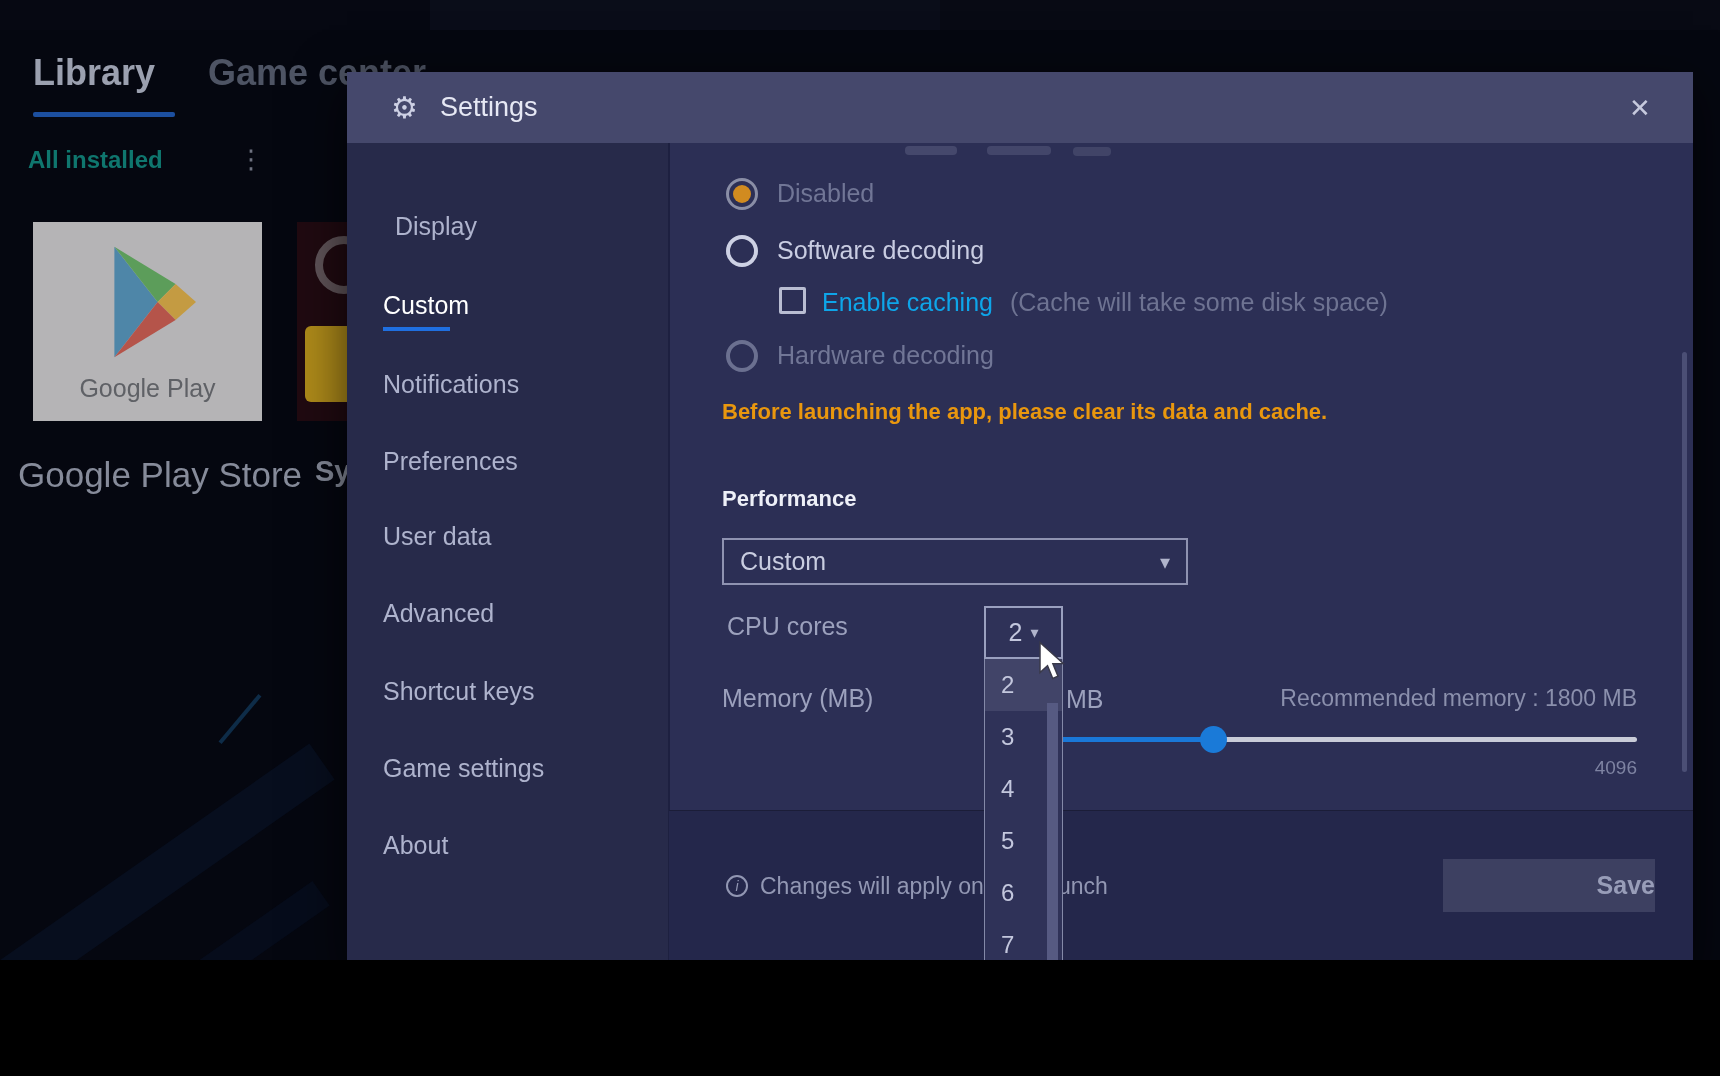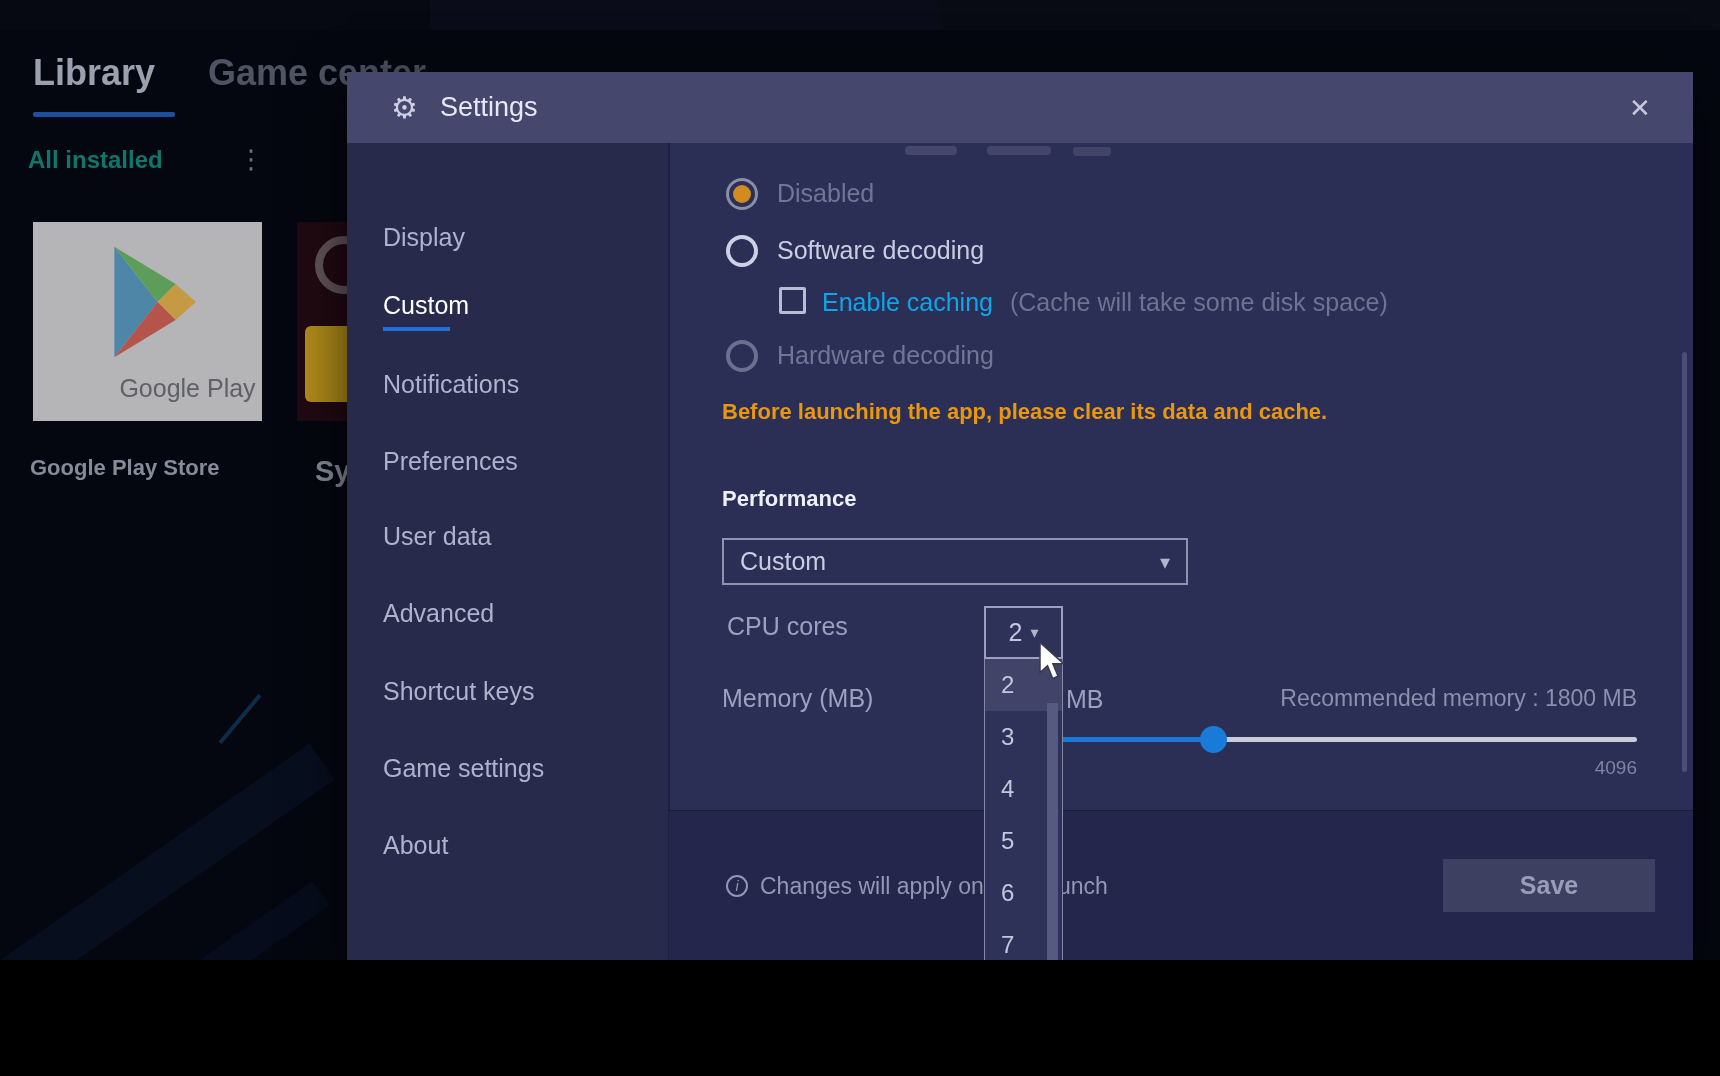--- a/index.html
+++ b/index.html
@@ -43,23 +43,23 @@
   <div class="abs" style="left:28px;top:146px;font-size:24px;font-weight:bold;color:#0f766e;">All installed</div>
   <div class="abs" style="left:238px;top:144px;font-size:26px;color:#6e7280;">⋮</div>
 
   <div class="playcard" style="left:33px;top:222px;width:229px;height:199px;">
     <svg class="abs" style="left:55px;top:20px;" width="120" height="120" viewBox="0 0 100 100" opacity="0.85">
       <polygon points="22,4 22,96 58,50" fill="#3d7ea6"></polygon>
       <polygon points="22,4 73,35 58,50" fill="#4d9a4a"></polygon>
       <polygon points="58,50 73,35 90,50 73,65" fill="#c7972e"></polygon>
       <polygon points="22,96 73,65 58,50" fill="#b54438"></polygon>
     </svg>
-    <div class="abs" style="left:0;top:152px;width:229px;text-align:center;font-size:25px;color:#5f6166;padding-left:40px;">Google Play</div>
+    <div class="abs" style="left:0;top:152px;width:229px;text-align:center;font-size:25px;color:#5f6166;">Google Play</div>
   </div>
-  <div class="abs" style="left:30px;top:455px;font-size:22px;font-weight:bold;color:#868b9a;">Google Play Store</div>
+  <div class="abs" style="left:18px;top:455px;font-size:35px;font-weight:normal;color:#868b9a;">Google Play Store</div>
 
   <div class="abs" style="left:297px;top:222px;width:120px;height:199px;background:#200a11;">
     <div class="abs" style="left:18px;top:14px;width:58px;height:58px;border:8px solid rgba(150,145,150,.55);border-radius:50%;box-sizing:border-box;"></div>
     <div class="abs" style="left:8px;top:104px;width:74px;height:76px;background:rgba(201,162,28,.85);border-radius:6px;"></div>
   </div>
   <div class="abs" style="left:315px;top:455px;font-size:29px;font-weight:bold;color:#868b9a;">Sys</div>
 
   <div class="abs" style="left:-60px;top:860px;width:420px;height:44px;background:rgba(30,80,160,.10);transform:rotate(-35deg);"></div>
   <div class="abs" style="left:30px;top:970px;width:320px;height:30px;background:rgba(30,80,160,.08);transform:rotate(-35deg);"></div>
   <div class="abs" style="left:238px;top:688px;width:4px;height:62px;background:rgba(40,140,220,.28);transform:rotate(40deg);"></div>
@@ -68,21 +68,21 @@
 
     <div class="mhead">
       <span style="margin-left:44px;font-size:30px;color:#cdd0e4;">⚙</span>
       <span style="margin-left:22px;font-size:27px;color:#e6e8f4;">Settings</span>
       <span style="position:absolute;left:1271px;top:14px;width:44px;height:44px;text-align:center;line-height:44px;font-size:26px;color:#c6c9dd;cursor:pointer;">✕</span>
     </div>
 
     <div class="sidebar"></div>
     <div class="abs" style="left:321px;top:71px;width:2px;height:828px;background:#1d2040;"></div>
 
-    <div class="sideitem" style="top:150px;">Display</div>
+    <div class="sideitem" style="top:139px;margin-left:12px;">Display</div>
     <div class="sideitem active" style="top:218px;">Custom</div>
     <div class="abs" style="left:36px;top:255px;width:67px;height:4px;background:#1f6fe0;"></div>
     <div class="sideitem" style="top:297px;">Notifications</div>
     <div class="sideitem" style="top:374px;">Preferences</div>
     <div class="sideitem" style="top:449px;">User data</div>
     <div class="sideitem" style="top:526px;">Advanced</div>
     <div class="sideitem" style="top:604px;">Shortcut keys</div>
     <div class="sideitem" style="top:681px;">Game settings</div>
     <div class="sideitem" style="top:758px;">About</div>
 
@@ -125,21 +125,21 @@
     <div class="abs" style="left:660px;top:665px;width:630px;height:5px;background:#c9ccd8;border-radius:3px;"></div>
     <div class="abs" style="left:660px;top:665px;width:206px;height:5px;background:#1a78d8;border-radius:3px;"></div>
     <div class="abs" style="left:853px;top:654px;width:27px;height:27px;border-radius:50%;background:#1a7ad8;cursor:pointer;"></div>
     <div class="abs" style="left:1190px;top:685px;width:100px;text-align:right;font-size:19px;color:#7e83a2;">4096</div>
 
     <div class="abs" style="left:1335px;top:280px;width:5px;height:420px;background:#4b4f75;border-radius:3px;"></div>
 
     <div class="footer"></div>
     <div class="abs" style="left:379px;top:803px;width:22px;height:22px;border:2px solid #9297b3;border-radius:50%;box-sizing:border-box;text-align:center;line-height:18px;font-size:14px;font-style:italic;color:#9297b3;">i</div>
     <div class="abs" style="left:413px;top:801px;font-size:23px;color:#9297b3;white-space:nowrap;">Changes will apply on next launch</div>
-    <div class="abs" style="left:1096px;top:787px;width:212px;height:53px;background:#3d4061;color:#989db8;font-size:25px;font-weight:bold;text-align:center;line-height:53px;cursor:pointer;">Save</div>
+    <div class="abs" style="left:1096px;top:787px;width:212px;height:53px;background:#3d4061;color:#989db8;font-size:25px;font-weight:bold;text-align:right;line-height:53px;cursor:pointer;">Save</div>
 
     <div class="selbox" style="left:637px;top:534px;width:79px;height:53px;border:2px solid #9aa0bf;display:flex;align-items:center;justify-content:center;cursor:pointer;">
       <span style="font-size:25px;color:#c3c7dd;">2</span>
       <span style="font-size:16px;color:#b0b4cc;margin-left:8px;">▾</span>
     </div>
 
     <div class="ddlist">
       <div class="ddopt hl">2</div>
       <div class="ddopt">3</div>
       <div class="ddopt">4</div>

